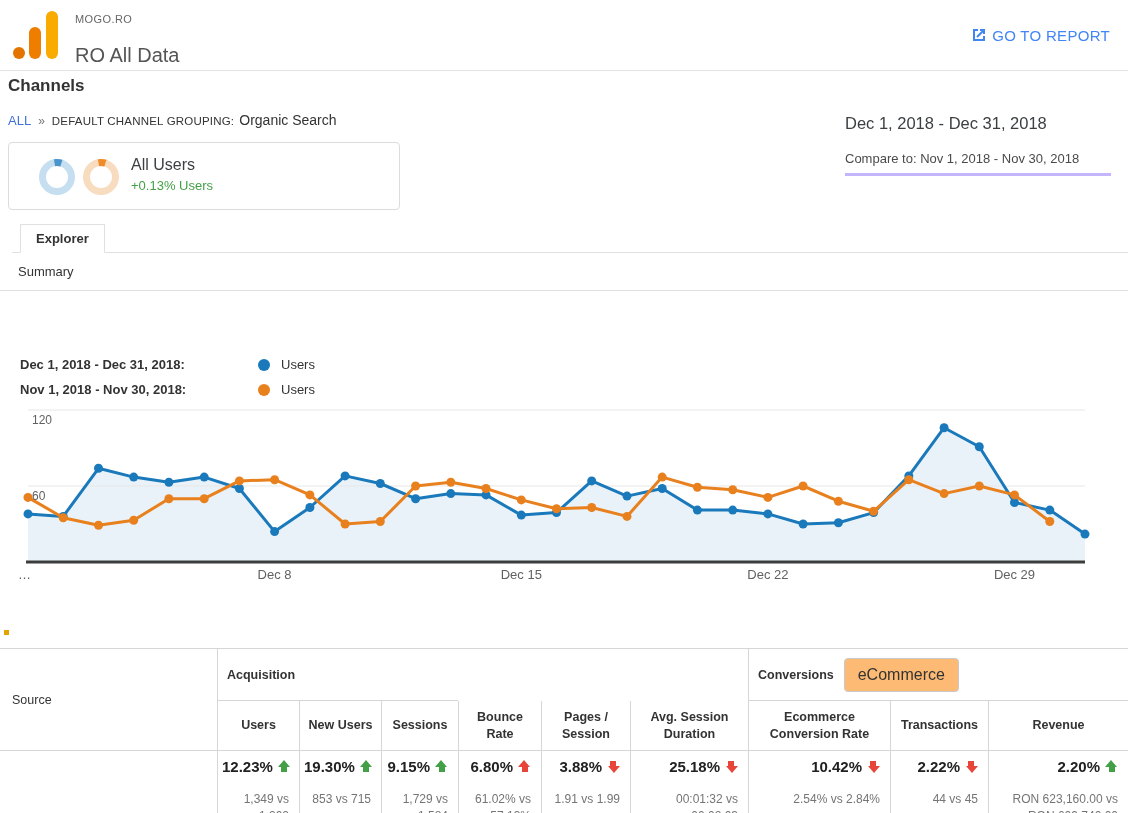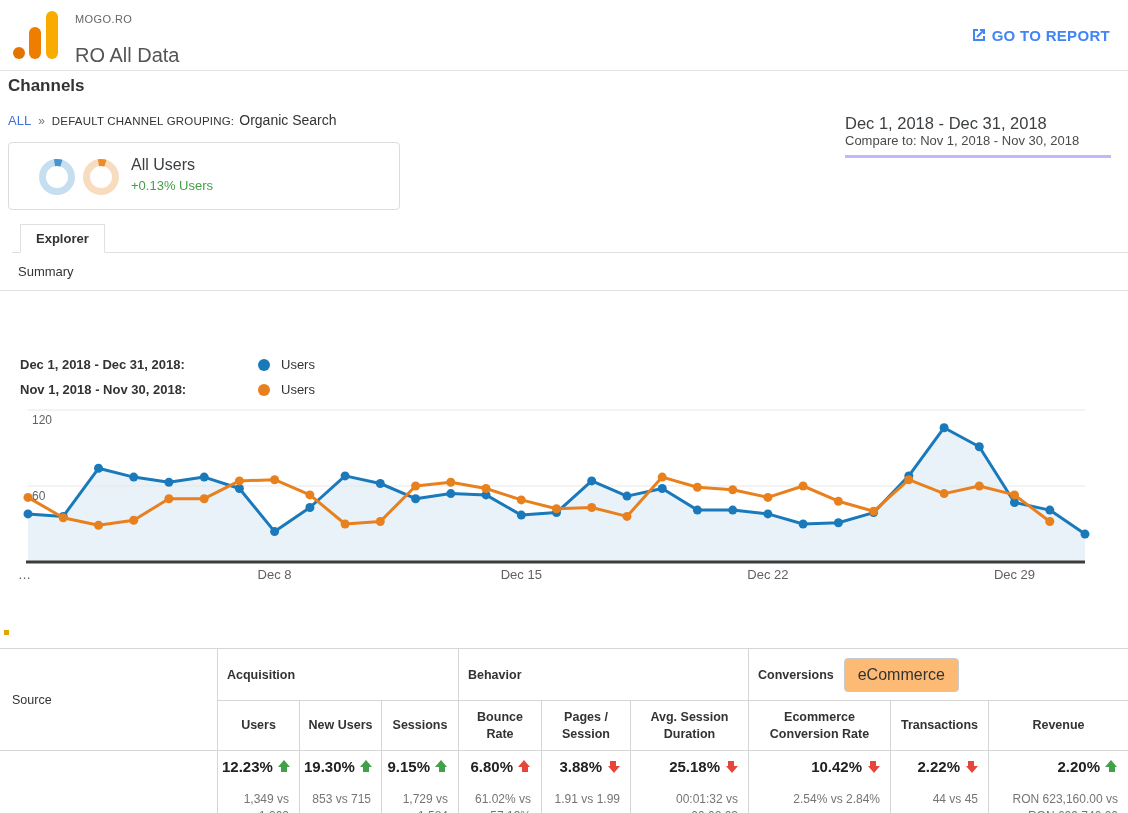--- a/index.html
+++ b/index.html
@@ -8,34 +8,34 @@
   .stage { position:relative; width:1128px; height:722px; background:#fff;border-radius:21px; }
 
   
   .topbar { position:absolute; left:0; top:0; width:1128px; height:71px; background:#fff;
     border-bottom:1px solid #e4e4e4; }
   .ga-logo { position:absolute; left:13px; top:11px; width:48px; height:48px; }
   .brand { position:absolute; left:75px; top:13px; }
   .account { font-size:11px; color:#666; letter-spacing:.4px; }
   .view { font-size:20px; color:#555; margin-top:19px; }
   .go-report { position:absolute; right:18px; top:26px; display:flex; align-items:center; gap:4px;
-    color:#4285f4; font-size:15px; font-weight:bold; letter-spacing:.3px; cursor:pointer; text-decoration:none; }
+    color:#4285f4; font-size:15px; font-weight:normal; letter-spacing:.3px; cursor:pointer; text-decoration:none; }
 
   
   .page-title { position:absolute; left:8px; top:76px; font-size:17px; font-weight:bold; color:#333; }
   .breadcrumb { position:absolute; left:8px; top:112px; font-size:13px; display:flex; align-items:baseline; }
   .bc-all { color:#4272d7; cursor:pointer; text-decoration:none; font-size:13px; }
   .bc-sep { color:#757575; margin:0 7px; font-size:12px; }
   .bc-label { color:#333; font-size:11.5px; letter-spacing:.2px; }
   .bc-value { color:#333; font-size:14px; margin-left:5px; }
 
   .dates { position:absolute; left:845px; top:114px; width:266px; padding-bottom:7px;
     border-bottom:3px solid #c4b5fd; }
   .date-primary { font-size:16.5px; color:#3c4043; }
-  .date-compare { font-size:13px; color:#4a4a4a; margin-top:0; }
+  .date-compare { font-size:13px; color:#4a4a4a; margin-top:18px; }
 
   
   .segment-card { position:absolute; left:8px; top:142px; width:392px; height:68px;
     border:1px solid #dadce0; border-radius:4px; background:#fff; cursor:pointer; }
   .donuts { position:absolute; left:28px; top:14px; display:flex; gap:4px; }
   .segment-text { position:absolute; left:122px; top:13px; }
   .segment-title { font-size:16px; color:#3c4043; }
   .segment-delta { font-size:13px; color:#43a047; margin-top:4px; }
 
   
@@ -240,21 +240,20 @@
       <text x="767.9" y="179" fill="#616161" font-size="13" font-family="Liberation Sans, sans-serif" text-anchor="middle">Dec 22</text>
       <text x="1014.5" y="179" fill="#616161" font-size="13" font-family="Liberation Sans, sans-serif" text-anchor="middle">Dec 29</text>
     </svg>
 
   <div class="artifact"></div>
 
   <div class="ga-table">
     <div class="cell src-cell">Source</div>
 
     <div class="cell group-cell g-acq">Acquisition</div>
-    <div class="cell group-cell g-beh">Behavior</div>
     <div class="cell group-cell g-conv">
       <span>Conversions</span>
       <span class="select-box">eCommerce</span>
     </div>
 
     <div class="cell head-cell" style="grid-column:2">Users</div>
     <div class="cell head-cell" style="grid-column:3">New Users</div>
     <div class="cell head-cell" style="grid-column:4">Sessions</div>
     <div class="cell head-cell" style="grid-column:5">Bounce Rate</div>
     <div class="cell head-cell" style="grid-column:6">Pages / Session</div>

